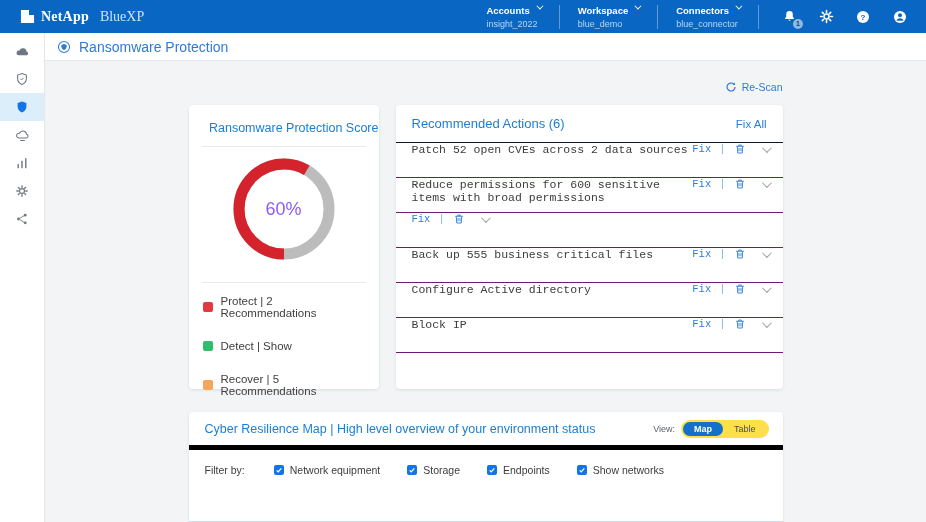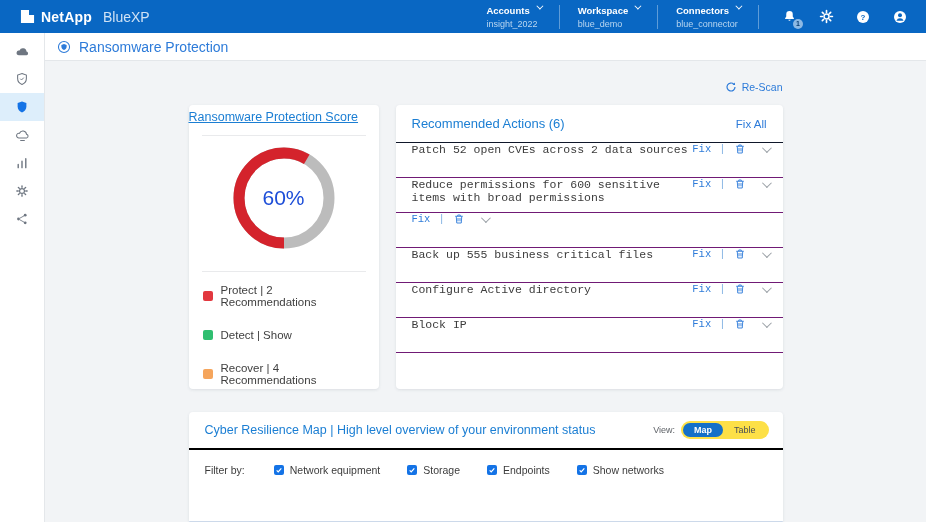--- a/index.html
+++ b/index.html
@@ -2,21 +2,21 @@
 <html><head>
 <meta charset="utf-8">
 <style>
   * { box-sizing: border-box; margin: 0; padding: 0; }
   html,body { width:926px; height:522px; overflow:hidden; }
   body { font-family:"Liberation Sans", sans-serif; background:#fff; }
   .app { width:926px; height:522px; display:flex; flex-direction:column; overflow:hidden; position:relative; }
 
   
   .topbar { height:33px; background:#0967c3; display:flex; align-items:center; padding:0 16px 0 20px; flex-shrink:0; }
-  .brand { display:flex; gap:6px; }
+  .brand { display:flex; gap:6px;font-family:Liberation Serif, serif; }
   .brand-name { color:#fff; font-weight:bold; font-size:14px; letter-spacing:.2px; }
   .brand-product { color:#cfe2f5; font-size:14px; margin-left:5px; }
   .topbar-right { margin-left:auto; display:flex; align-items:center; }
   .top-menus { display:flex; align-items:center; }
   .top-menu { padding:0 18px; text-align:left; cursor:pointer; }
   .top-menu-label { display:flex; align-items:flex-start; gap:6px; color:#fff; font-size:9.5px; font-weight:bold; }
   .top-menu-value { color:#b9d6f0; font-size:9px; margin-top:3px; }
   .vdiv { width:1px; height:24px; background:rgba(255,255,255,.35); }
   .chev { width:5px; height:5px; border-right:1.4px solid #fff; border-bottom:1.4px solid #fff; transform:rotate(45deg) translateY(-2px); display:inline-block; }
   .top-icons { display:flex; align-items:center; gap:17px; margin-left:20px; }
@@ -37,45 +37,45 @@
   .content-inner { width:594px; margin:0 auto; }
   .rescan-row { display:flex; justify-content:flex-end; margin:20px 0 12px; }
   .rescan { display:flex; align-items:center; gap:5px; color:#2d7bd9; font-size:10.5px; cursor:pointer; }
 
   .card { background:#fff; border-radius:4px; box-shadow:0 1px 3px rgba(60,70,90,.12); }
 
   .cards-row { display:flex; gap:17px; }
 
   
   .score-card { width:190px; height:284px; flex-shrink:0; display:flex; flex-direction:column; }
-  .score-title { color:#1b7ed3; font-size:12.5px; text-align:left; padding-top:5px;text-decoration:underline; }
+  .score-title { color:#1b7ed3; font-size:12.5px; text-align:right; padding-top:16px; }
   .hr { border:none; border-top:1px solid #e9eaec; margin:11px 13px 0; }
   .donut-wrap { position:relative; width:104px; height:104px; margin:10px auto; }
-  .donut-label { position:absolute; inset:0; display:flex; align-items:center; justify-content:center; font-size:21px; color:#1d4ed8; }
+  .donut-label { position:absolute; inset:0; display:flex; align-items:center; justify-content:center; font-size:18px; color:#8b5cf6; }
   .legend { padding:12px 14px 0; }
   .legend-item { display:flex; align-items:center; gap:8px; margin-bottom:21px; }
   .sq { width:10px; height:10px; border-radius:2px; flex-shrink:0; }
   .sq-red { background:#e2383f; } .sq-green { background:#2fbe70; } .sq-orange { background:#f5a55c; }
   .legend-text { font-size:11.5px; color:#404040; }
 
   
   .actions-card { flex:1; height:284px; display:flex; flex-direction:column; }
   .actions-head { display:flex; align-items:center; justify-content:space-between; padding:0 16px; height:38px; border-bottom:1px solid #0f172a; }
   .actions-title { color:#1b7ed3; font-size:13px; }
   .fix-all { color:#2d7bd9; font-size:11.5px; cursor:pointer; }
   .action-row { display:flex; align-items:flex-start; justify-content:space-between; height:35px; padding:0 14px 0 16px; border-bottom:1px solid #701a75;font-family:Liberation Mono, monospace; }
   .action-text { font-size:11.5px; color:#3c3c3c; }
   .action-ctrls { display:flex; align-items:center; gap:8px; }
   .fix-link { color:#2d7bd9; font-size:10.5px; cursor:pointer; }
   .ctrl-sep { color:#7fb0e2; font-size:10.5px; }
   .row-chevron { width:7px; height:7px; border-right:1.5px solid #9aa0a6; border-bottom:1.5px solid #9aa0a6; transform:rotate(45deg) translateY(-2px); margin-left:8px; cursor:pointer; }
 
   
   .map-card { margin-top:23px; height:112px; position:relative; overflow:hidden; display:flex; flex-direction:column; }
-  .map-head { display:flex; align-items:center; justify-content:space-between; padding:0 14px 0 16px; height:38px; border-bottom:2px solid #000000; }
+  .map-head { display:flex; align-items:center; justify-content:space-between; padding:0 14px 0 16px; height:38px; border-bottom:5px solid #000000; }
   .map-title { color:#1b7ed3; font-size:12.5px; }
   .view-group { display:flex; align-items:center; gap:6px; }
   .view-label { font-size:9px; color:#5f6368; }
   .toggle { background:#fde047; border-radius:9px; display:flex; padding:2px; }
   .toggle-seg { font-size:9px; padding:2px 11px; border-radius:8px; color:#4a4f55; cursor:pointer; }
   .toggle-seg.on { background:#1470c8; color:#fff; font-weight:bold; }
   .filter-row { display:flex; align-items:center; padding:14px 16px 0; gap:27px; }
   .filter-label { font-size:10.5px; color:#3c3c3c; margin-right:2px; }
   .filter-item { display:flex; align-items:center; gap:6px; }
   .cbx { width:10px; height:10px; background:#1473e6; border-radius:2px; display:flex; align-items:center; justify-content:center; cursor:pointer; flex-shrink:0; }
@@ -246,21 +246,21 @@
                 <div class="legend-item">
                   <span class="sq sq-red"></span>
                   <span class="legend-text">Protect | 2 Recommendations</span>
                 </div>
                 <div class="legend-item">
                   <span class="sq sq-green"></span>
                   <span class="legend-text">Detect | Show</span>
                 </div>
                 <div class="legend-item">
                   <span class="sq sq-orange"></span>
-                  <span class="legend-text">Recover | 4 Recommendations</span>
+                  <span class="legend-text">Recover | 5 Recommendations</span>
                 </div>
               </div>
             </div>
 
             <div class="card actions-card">
               <div class="actions-head">
                 <span class="actions-title">Recommended Actions (6)</span>
                 <span class="fix-all">Fix All</span>
               </div>
 

